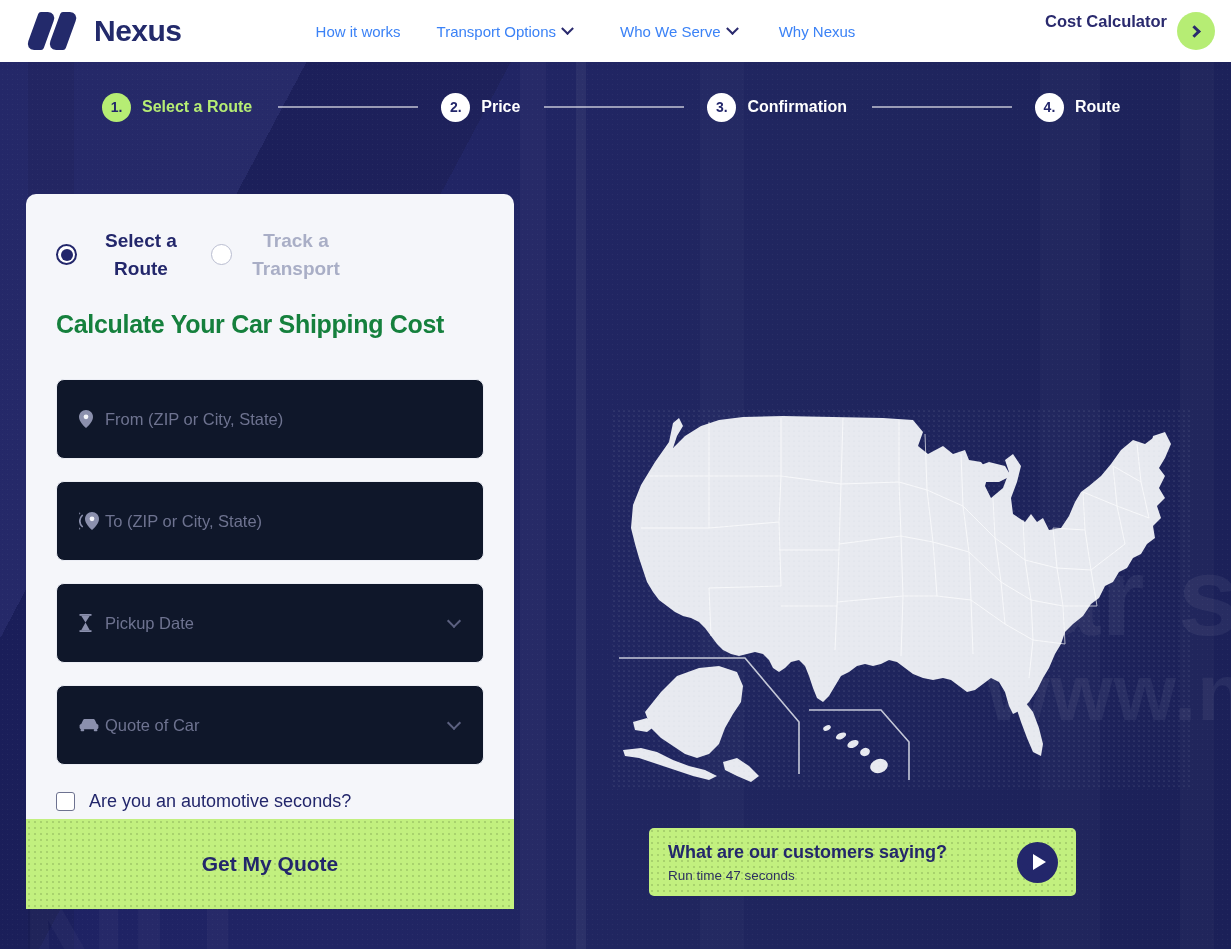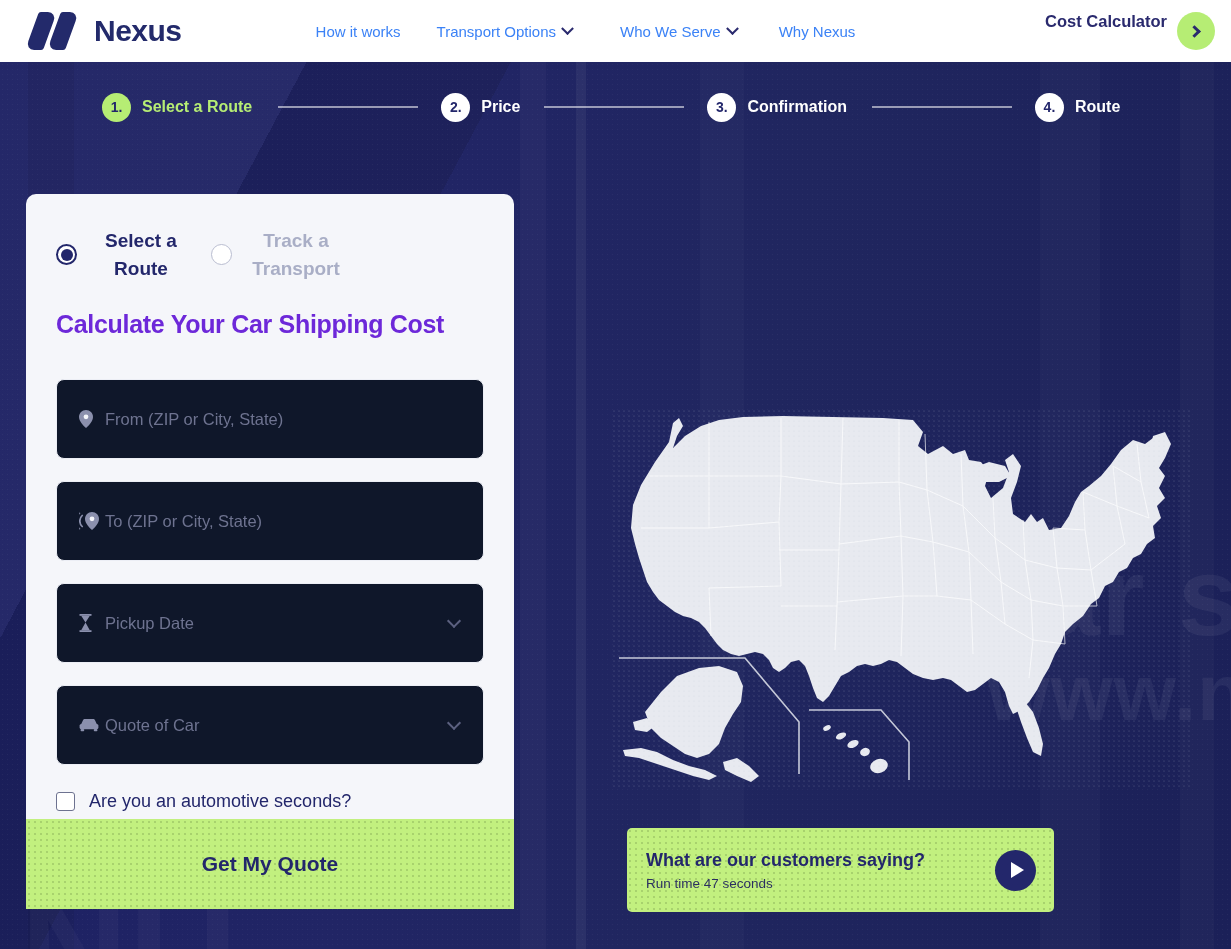--- a/index.html
+++ b/index.html
@@ -145,21 +145,21 @@
   .mode-label {
     font-size: 19px; font-weight: bold; line-height: 1.45;
     text-align: center; width: 96px;
   }
   .mode.selected .mode-label { color: #23276b; }
   .mode.unselected .mode-label { color: #a9aec6; }
   .mode-gap { width: 22px; }
 
   .card-title {
     margin-top: 28px;
-    font-size: 25px; font-weight: bold; color: #6d28d9;
+    font-size: 25px; font-weight: bold; color: #15803d;
     letter-spacing: -0.3px;
   }
 
   .field {
     margin-top: 22px; height: 80px;
     background: #0f172a; border: 1px solid #eceef5;
     border-radius: 8px;
     display: flex; align-items: center; padding: 0 22px;
     position: relative; cursor: text;
   }
@@ -195,22 +195,22 @@
 
   
   .map-wrap {
     position: absolute; left: 613px; top: 410px;
     width: 580px; height: 380px; z-index: 10;
   }
   .map-wrap svg { width: 100%; height: 100%; display: block; }
 
   
   .video-card {
-    position: absolute; left: 627px; top: 828px;
-    width: 427px; height: 84px;
+    position: absolute; left: 649px; top: 828px;
+    width: 427px; height: 68px;
     background: #c2f07f;
     background-image: radial-gradient(rgba(40,60,20,0.18) 0.7px, transparent 0.8px);
     background-size: 6px 6px;
     border-radius: 5px;
     display: flex; align-items: center; z-index: 30; cursor: pointer;
   }
   .video-text { margin-left: 19px; flex: 1; }
   .video-title { font-size: 18px; font-weight: bold; color: #23276b; }
   .video-sub { font-size: 13.5px; color: #2c3060; margin-top: 5px; }
   .play-btn {

